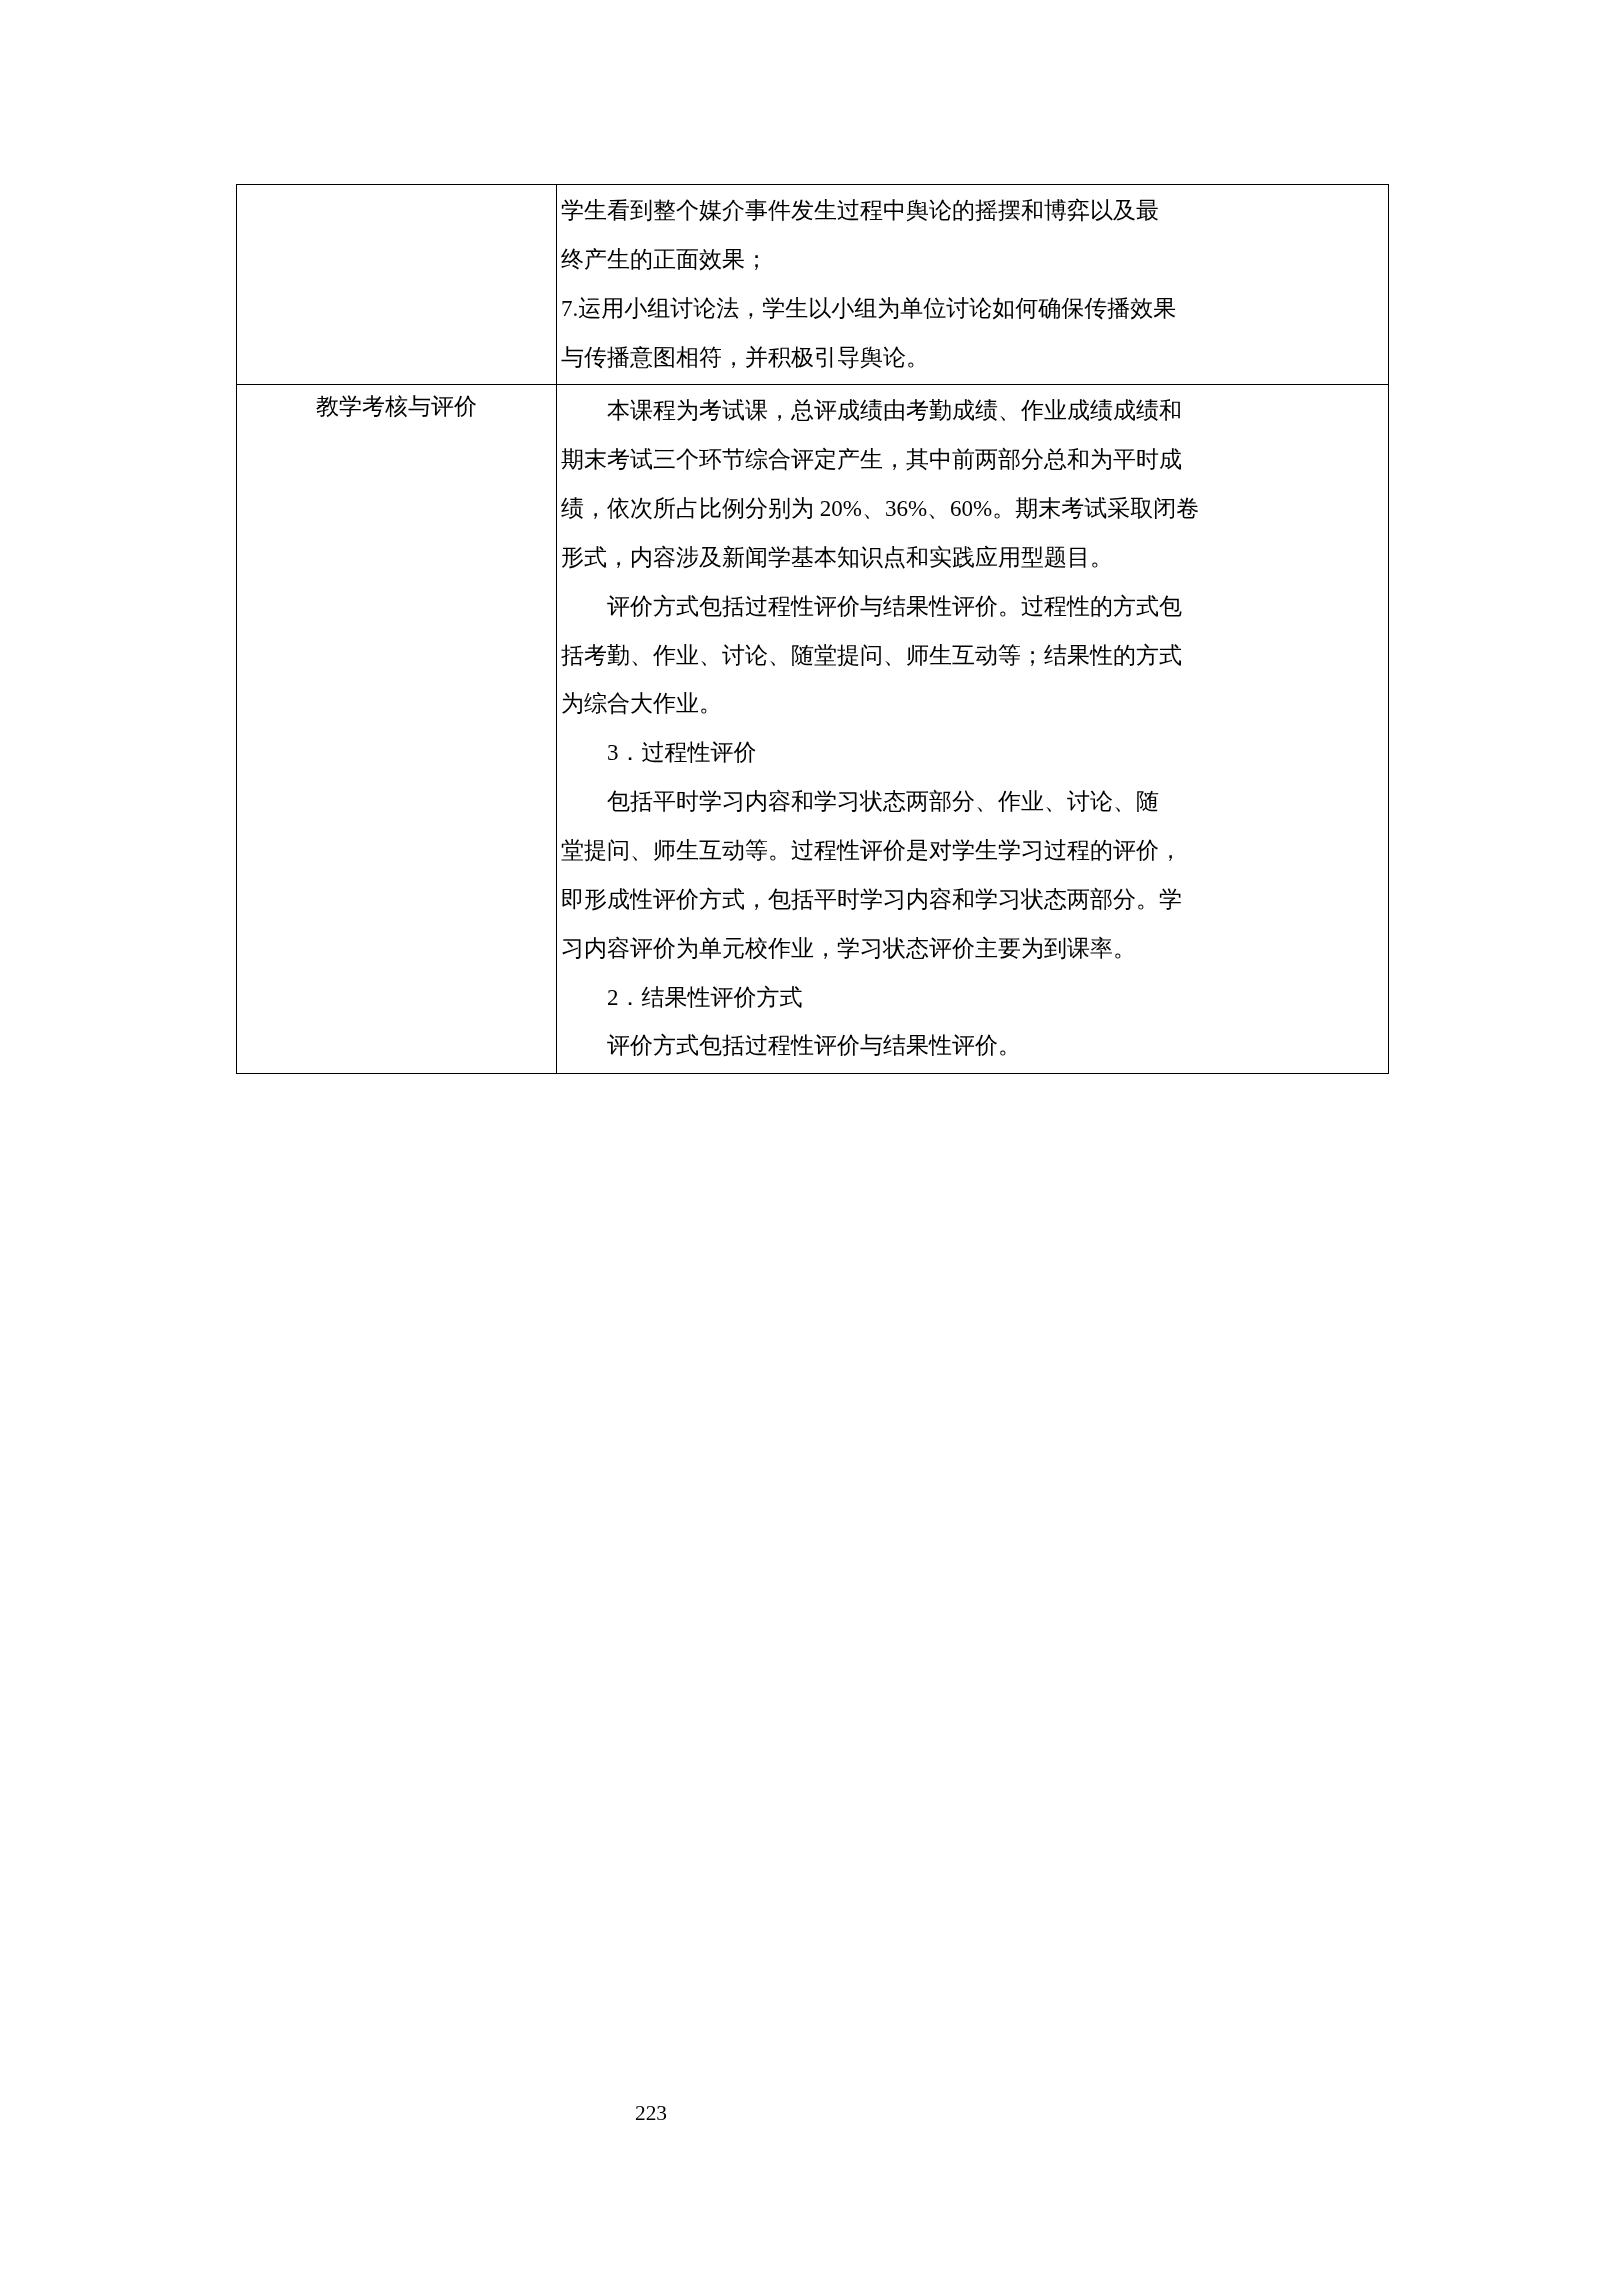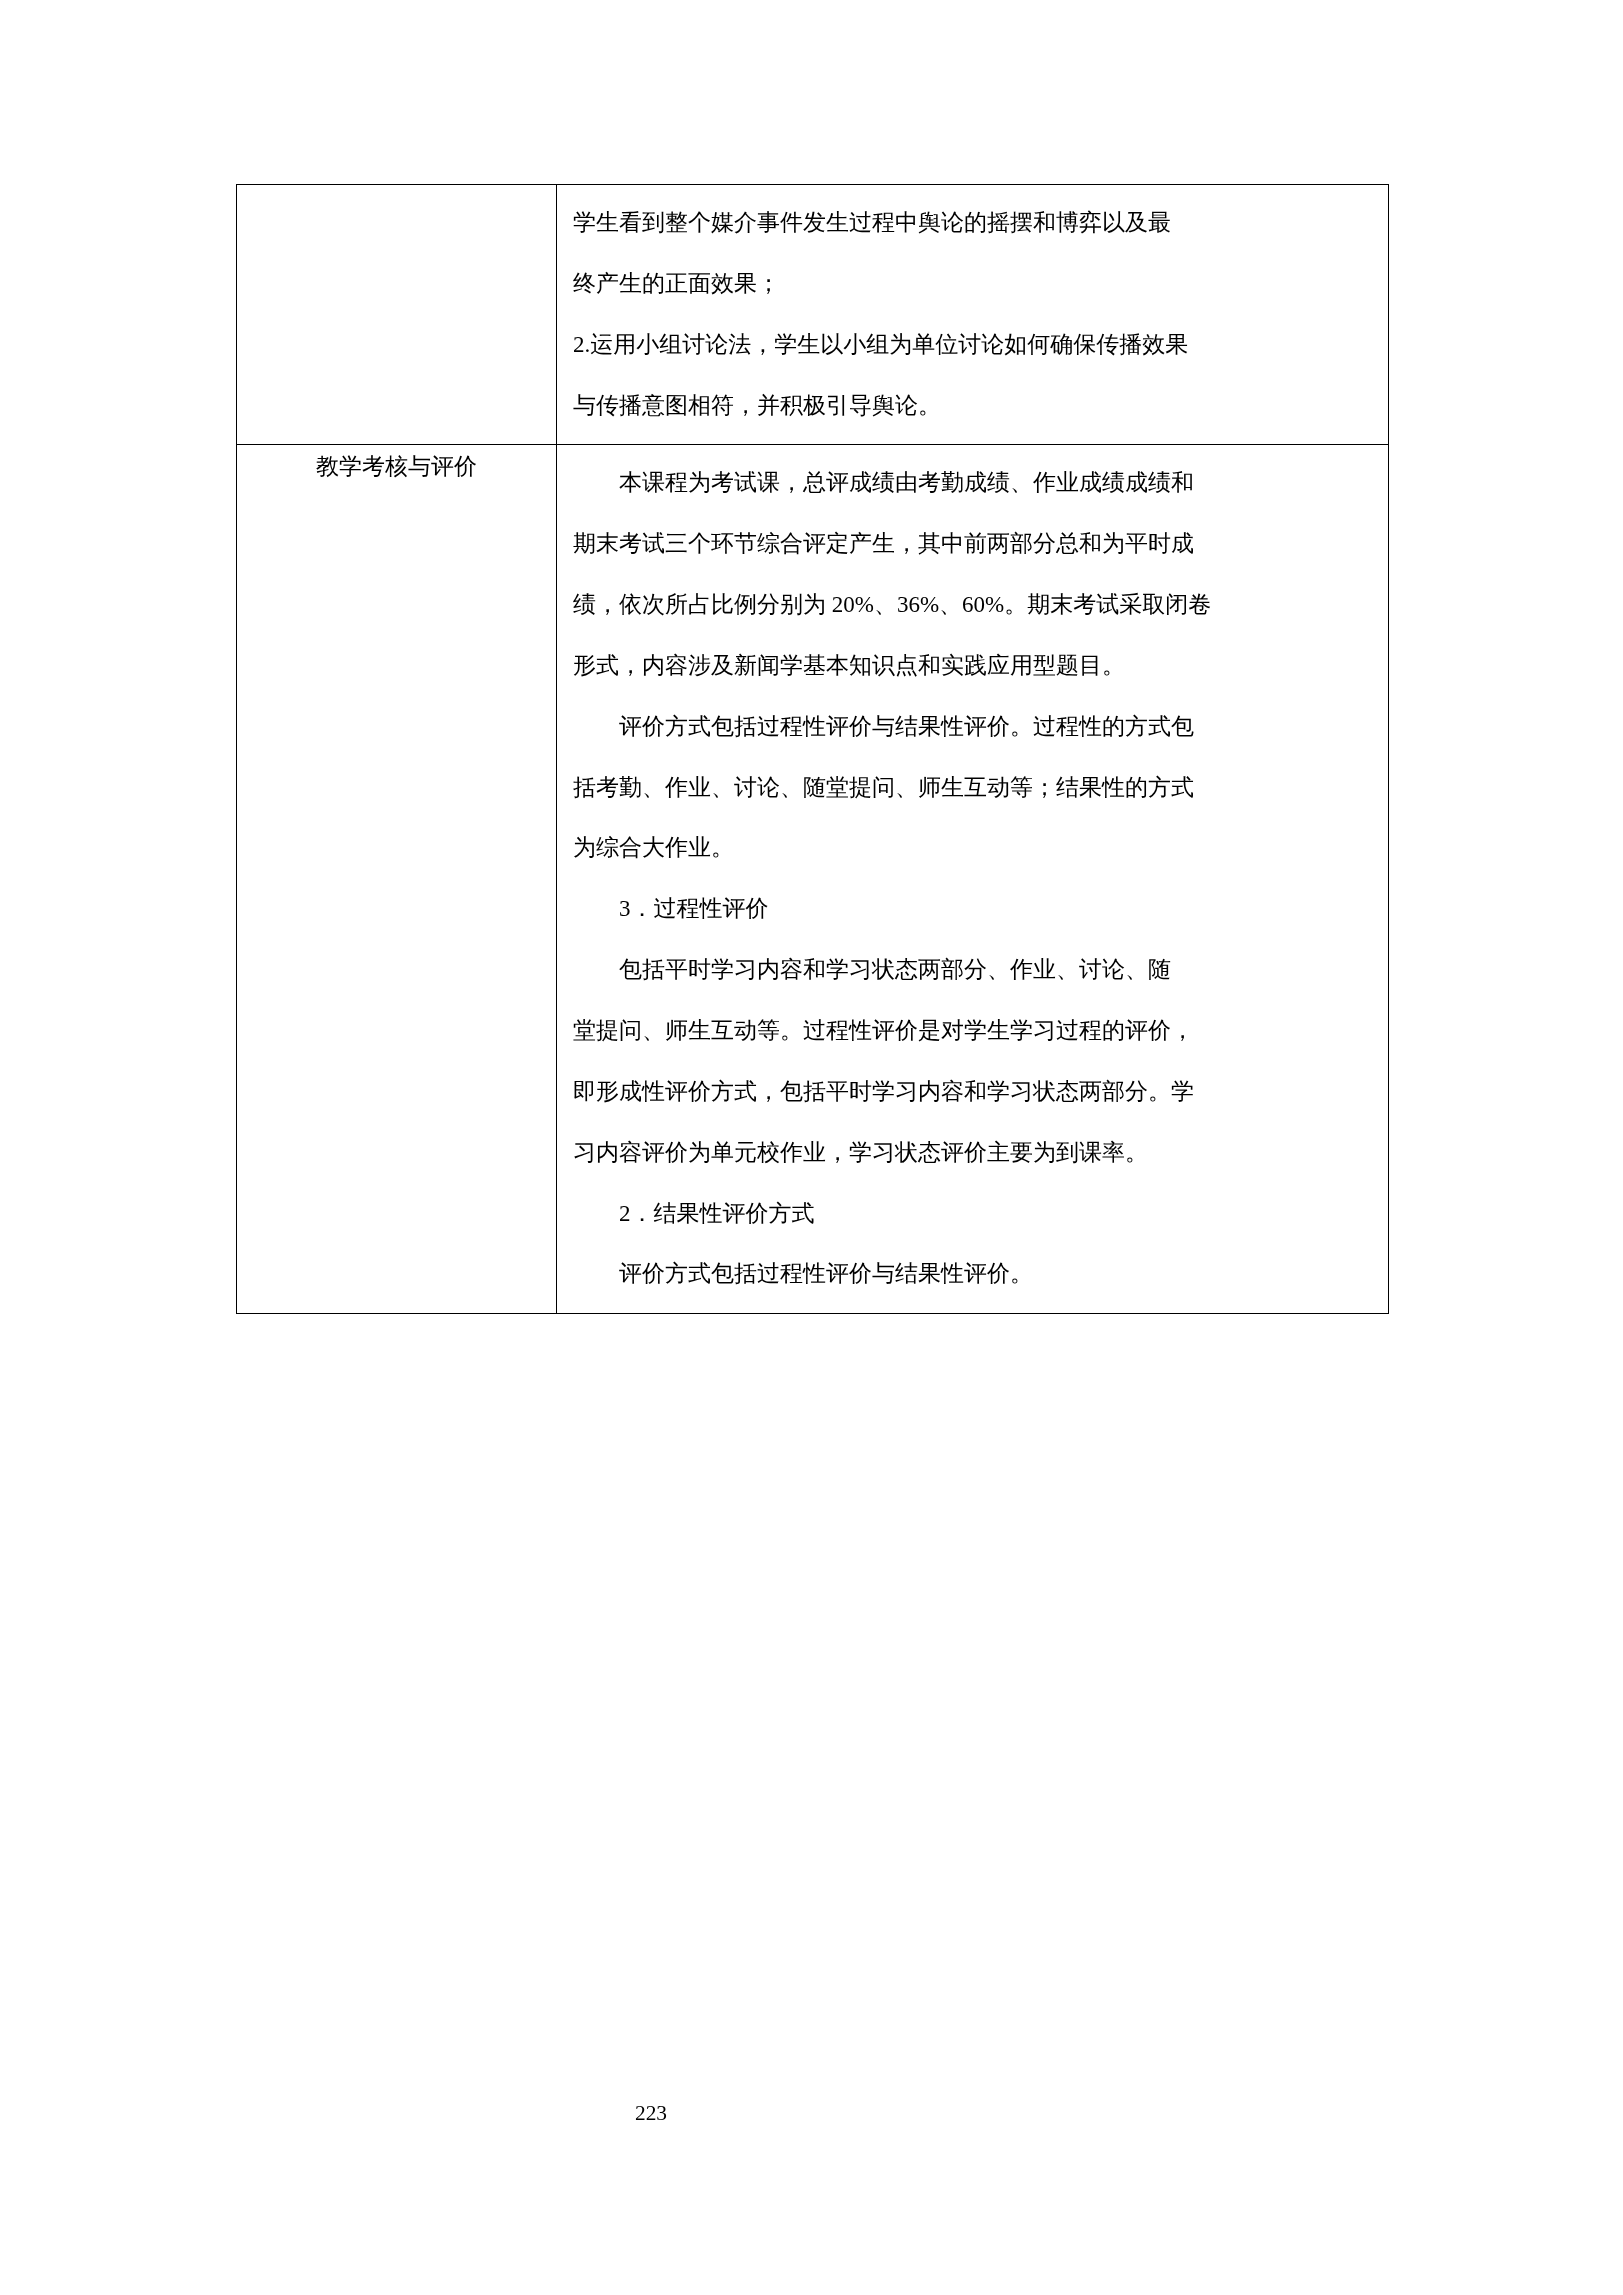--- a/index.html
+++ b/index.html
@@ -48,21 +48,21 @@
     padding-top: 17.4px;
     padding-left: 8px;
     padding-right: 8px;
   }
   .content-cell {
     font-size: 23px;
     line-height: 1.95;
     padding: 12.7px 20.6px 16px 20.6px;
   }
   .content-cell p {
-    margin: 16px;
+    margin: 4px;
     text-align: justify;
     text-justify: inter-ideograph;
   }
   .center-line {
     text-align: center !important;
   }
   .indent2 {
     text-indent: 46px;
   }
   .page-number {
@@ -85,21 +85,21 @@
 
   <table class="doc-table">
     <tbody>
       <tr>
         <td class="col-label label-cell">
           <span></span>
         </td>
         <td class="col-content content-cell">
           <p>学生看到整个媒介事件发生过程中舆论的摇摆和博弈以及最</p>
           <p>终产生的正面效果；</p>
-          <p>2.运用小组讨论法，学生以小组为单位讨论如何确保传播效果</p>
+          <p>7.运用小组讨论法，学生以小组为单位讨论如何确保传播效果</p>
           <p>与传播意图相符，并积极引导舆论。</p>
         </td>
       </tr>
 
 
       <tr>
         <td class="col-label label-cell">
           <span>教学考核与评价</span>
         </td>
         <td class="col-content content-cell">

